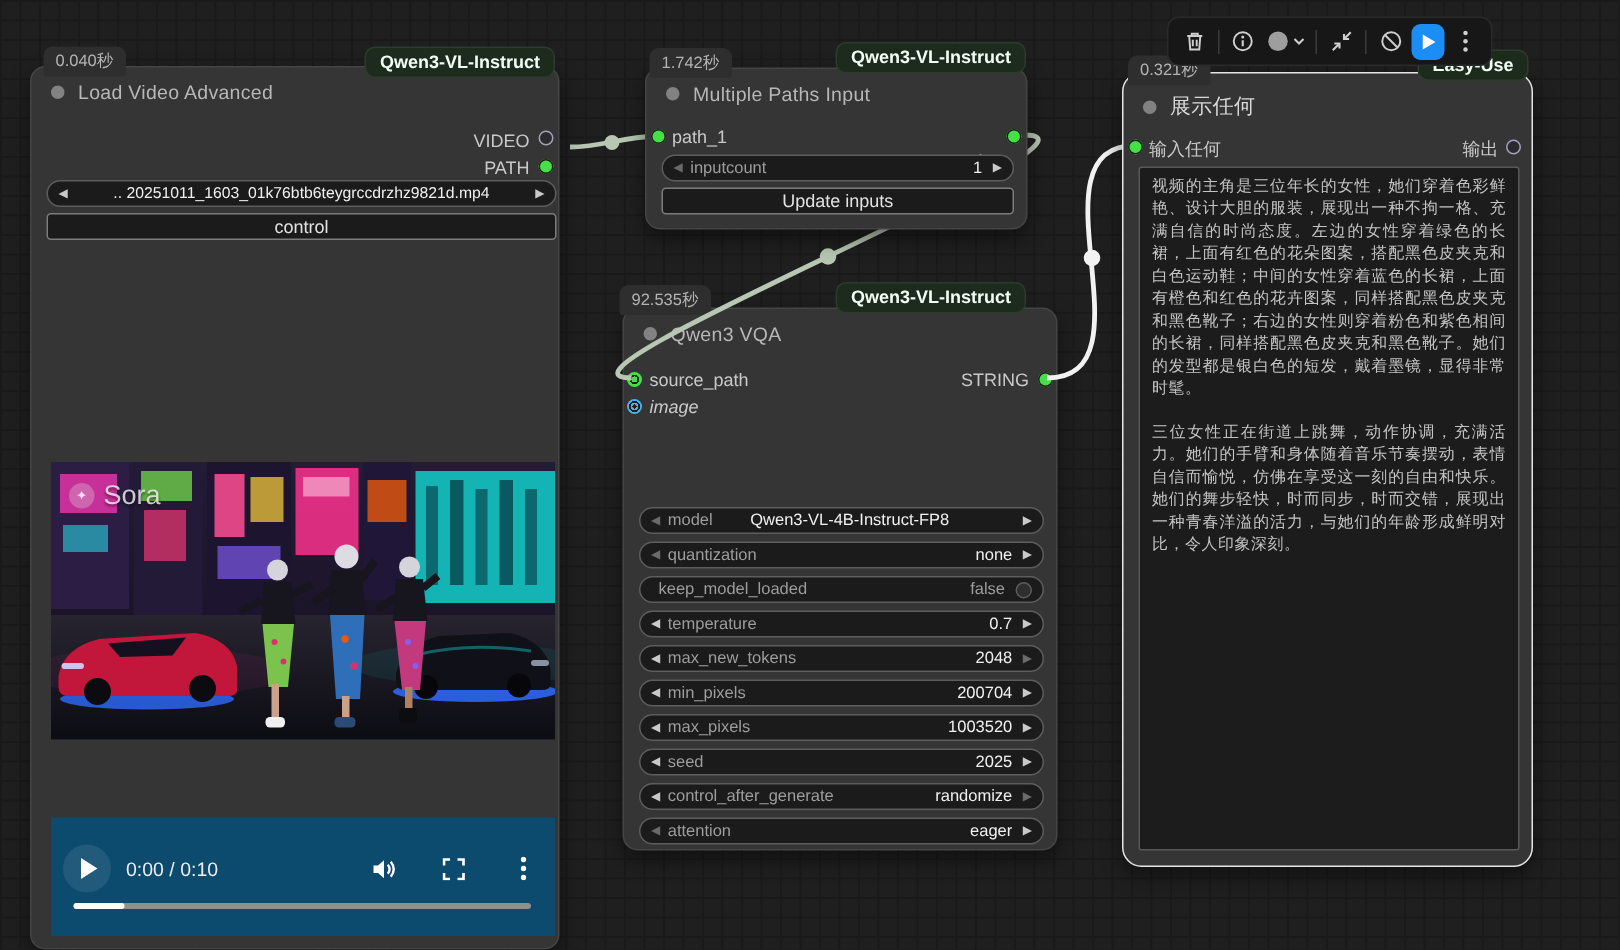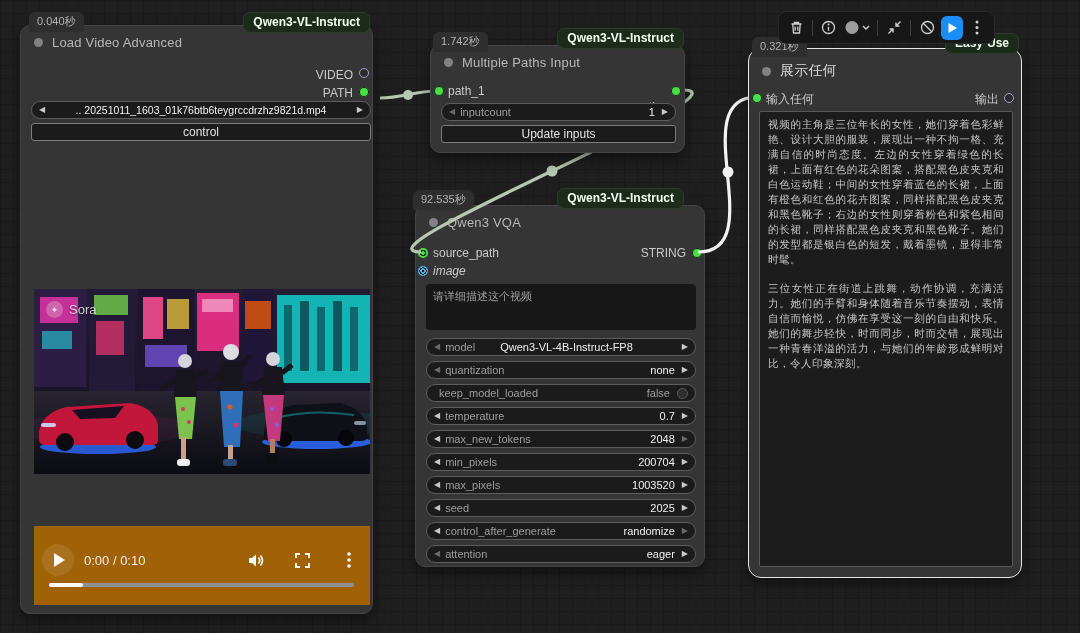--- a/index.html
+++ b/index.html
@@ -58,52 +58,52 @@
     position:absolute; background:#181818; border-radius:4px; color:#9f9f9f;
     font-size:11px; padding:5px 7px;
   }
   .text-panel {
     position:absolute; background:#1c1c1c; border:1px solid #585858; border-radius:2px;
     color:#c4c4c4; font-size:10.6px; line-height:15px; padding:5px 8px; overflow:hidden;
     text-align:justify; letter-spacing:.4px;
   }
   .text-panel p { margin-bottom:14px; }
   
-  .video-el { position:absolute; background:#a16207;text-align:center; }
+  .video-el { position:absolute; background:#0c4a6e;text-align:center; }
   .play-circle {
     position:absolute; width:32px; height:32px; border-radius:50%;
     background:rgba(255,255,255,.09); display:flex; align-items:center; justify-content:center;
   }
   .play-tri { width:0; height:0; border-left:11px solid #fff; border-top:7px solid transparent; border-bottom:7px solid transparent; margin-left:3px; }
   .time { position:absolute; color:#eee; font-size:13px; }
   .pbar { position:absolute; height:4px; background:#909090; border-radius:2px; }
   .pfill { height:4px; background:#fff; border-radius:2px; }
   .picon { position:absolute; width:20px; height:20px; display:flex; align-items:center; justify-content:center; }
   
   .toolbar {
     position:absolute; left:778px; top:11px; width:217px; height:33px; z-index:6;
     background:#171717; border:1px solid #2a2a2a; border-radius:8px;
     display:flex; align-items:center; padding:0 7px; gap:4px;
   }
   .tb-btn { width:24px; height:24px; display:flex; align-items:center; justify-content:center; border-radius:5px; }
   .tb-div { width:1px; height:16px; background:#3c3c3c; margin:0 2px; }
   .tb-run { background:#1b8ef5; width:26px; height:24px; border-radius:6px; display:flex; align-items:center; justify-content:center; }
   .sora-mark { position:absolute; left:12px; top:12px; display:flex; align-items:center; gap:6px; opacity:.85; }
   .sora-circle { width:17px; height:17px; border-radius:50%; background:rgba(230,230,230,.35); display:flex; align-items:center; justify-content:center; color:#fff; font-size:9px; }
-  .sora-text { color:#e9e9e9; font-size:13px; text-shadow:0 1px 2px rgba(0,0,0,.6); }
+  .sora-text { color:#e9e9e9; font-size:18px; text-shadow:0 1px 2px rgba(0,0,0,.6); }
 </style>
 </head>
 <body>
 
 <svg class="links links-a" width="1080" height="633">
   <path d="M 380 98 C 402 98 415 91 437 91" stroke="#b7c7b2" stroke-width="3.2" fill="none"></path>
   <circle cx="408" cy="95" r="5" fill="#b7c7b2"></circle>
 </svg>
 
-<div class="node" style="left:20px; top:25px; width:353px; height:589px;">
+<div class="node" style="left:20px; top:44px; width:353px; height:589px;">
   <div class="badge" style="left:8px; top:-14px;">0.040秒</div>
   <div class="tag" style="right:2px; top:-14px;">Qwen3-VL-Instruct</div>
   <div class="node-title">
     <span class="title-dot"></span>
     <span class="title-text">Load Video Advanced</span>
   </div>
   <span class="slot-label" style="right:19px; top:42px;">VIDEO</span>
   <span class="dot gray-ring" style="right:3px; top:42px;"></span>
   <span class="slot-label" style="right:19px; top:60px;">PATH</span>
   <span class="dot green" style="right:3px; top:61px;"></span>
@@ -239,21 +239,20 @@
     <span class="title-dot"></span>
     <span class="title-text">Qwen3 VQA</span>
   </div>
   <span class="dot green-ring" style="left:2px; top:42px;"></span>
   <span class="slot-label" style="left:17px; top:40px;">source_path</span>
   <span class="slot-label" style="right:18px; top:40px;">STRING</span>
   <span class="dot green" style="right:2px; top:42px;"></span>
   <span class="dot cyan-ring" style="left:2px; top:60px;"></span>
   <span class="slot-label" style="left:17px; top:58px;font-style:italic;">image</span>
 
-  <div class="prompt-box" style="left:10px; top:78px; width:270px; height:46px;">请详细描述这个视频</div>
 
   <div class="widget" style="left:10px; top:132px; width:270px;">
     <span class="arrow dim">◀</span>
     <span class="wlabel">model</span>
     <span class="wvalue" style="margin-right:24px;">Qwen3-VL-4B-Instruct-FP8</span>
     <span class="arrow" style="margin-left:auto;">▶</span>
   </div>
   <div class="widget" style="left:10px; top:155px; width:270px;">
     <span class="arrow dim">◀</span>
     <span class="wlabel">quantization</span>

